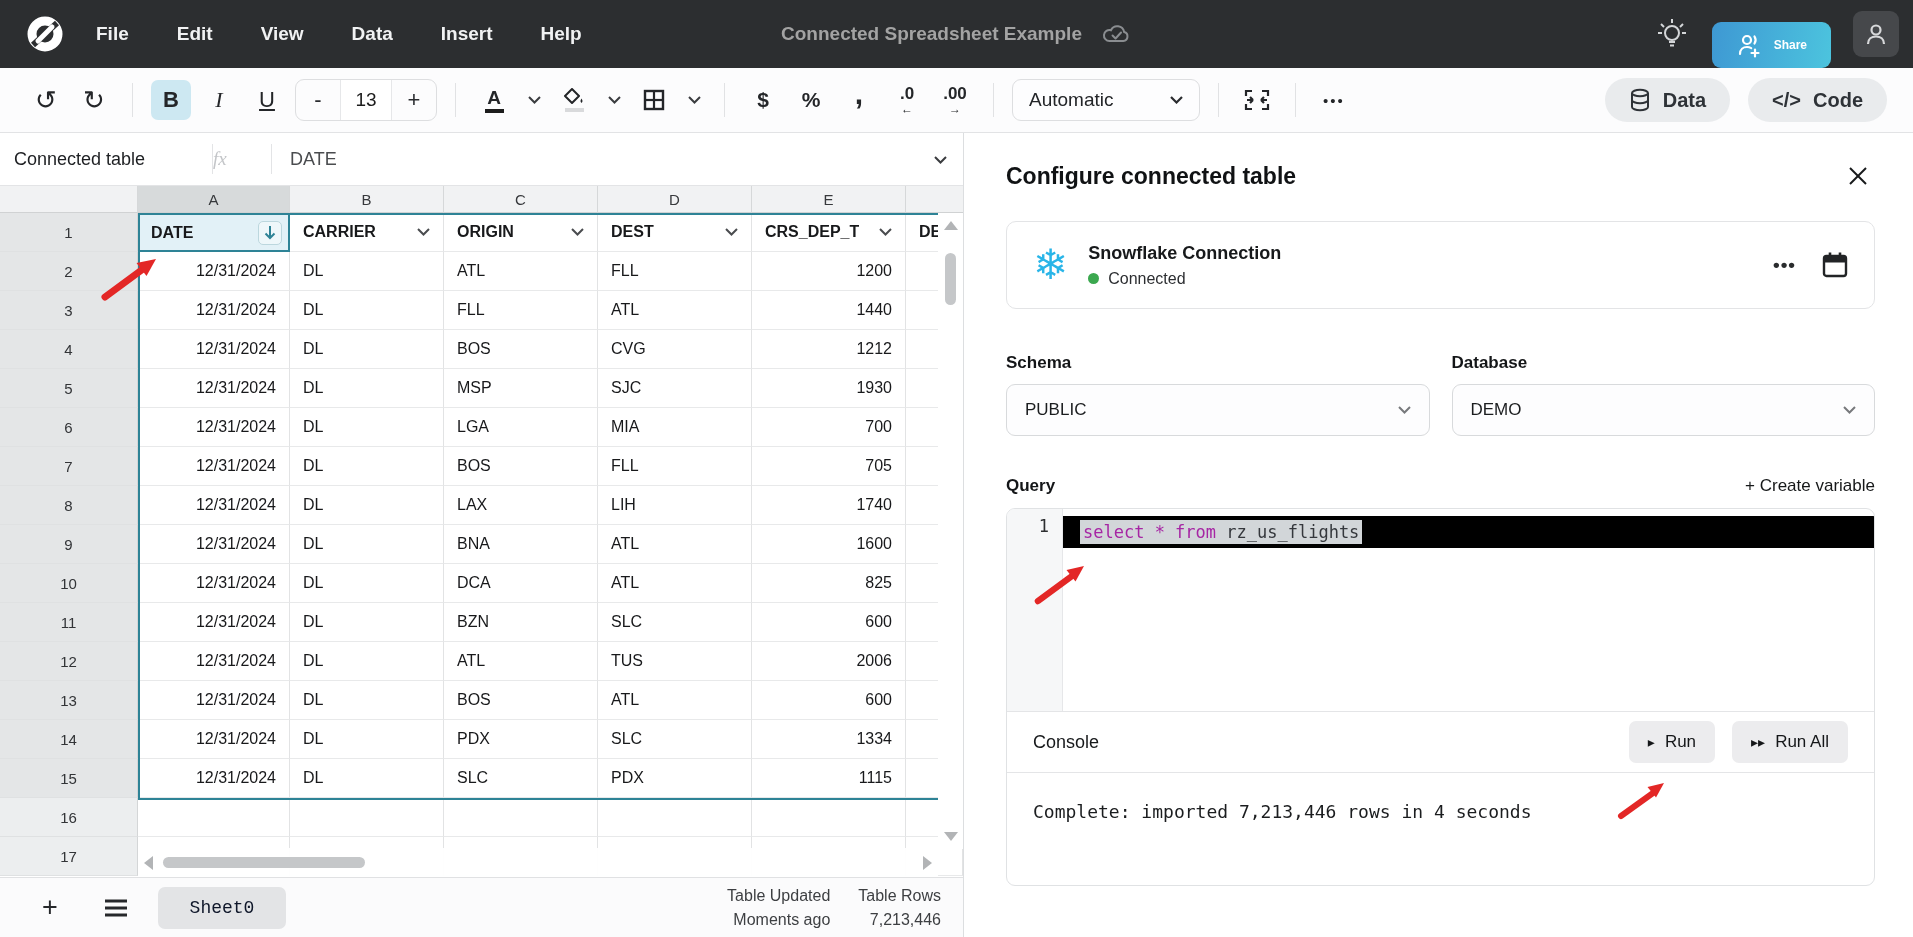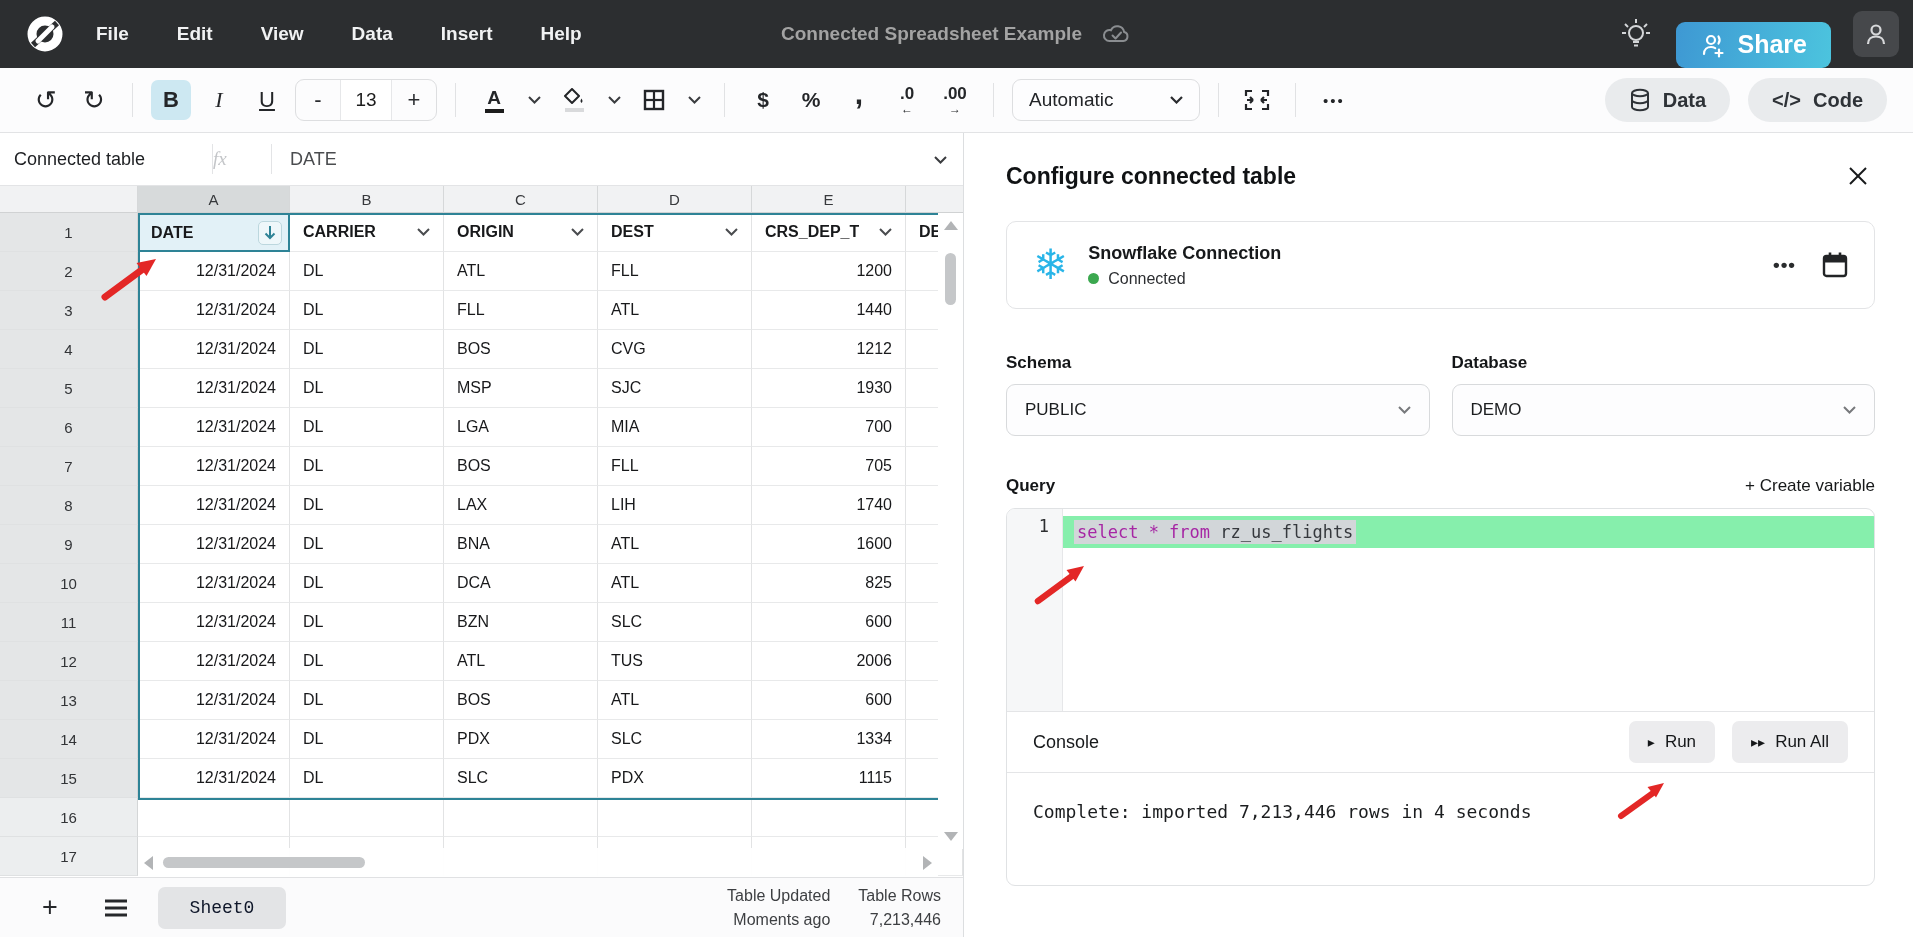--- a/index.html
+++ b/index.html
@@ -13,21 +13,21 @@
     background:#2c2e30; display:flex; align-items:center; padding:0 14px 0 22px; }
   .logo { width:46px; height:46px; display:flex; align-items:center; justify-content:center; margin-right:28px; }
   .menu { display:flex; gap:48px; }
   .menu-item { color:#f1f2f3; font-size:19px; font-weight:600; cursor:default; }
   .doc-title-wrap { position:absolute; left:50%; transform:translateX(-50%); display:flex; align-items:center; gap:20px; }
   .doc-title { color:#a3a3a3; font-size:19px; font-weight:700; white-space:nowrap; }
   .top-right { margin-left:auto; display:flex; align-items:center; gap:22px; }
   .bulb { width:36px; height:36px; display:flex; align-items:center; justify-content:center; }
   .share-btn { height:46px; padding:0 24px; border-radius:9px; border:none;
     background:linear-gradient(100deg,#3e98d3 0%,#4cc4de 100%);
-    color:#fff; font-size:25px; font-weight:700; display:flex; align-items:center; gap:12px;
+    color:#fff; font-size:12px; font-weight:700; display:flex; align-items:center; gap:12px;
     font-family:"Liberation Sans",sans-serif; cursor:pointer;margin-top:21px; }
   .avatar-btn { width:46px; height:46px; border-radius:9px; background:#46484b; border:none;
     display:flex; align-items:center; justify-content:center; cursor:pointer; }
   
   .toolbar { position:absolute; left:0; top:68px; width:1913px; height:65px; background:#fcfcfd;
     border-bottom:1px solid #e2e3e5; display:flex; align-items:center; padding:0 26px; gap:8px; }
   .tb-btn { min-width:40px; height:40px; border:none; background:transparent; border-radius:7px;
     display:flex; align-items:center; justify-content:center; font-size:21px; color:#242629;
     font-family:"Liberation Sans",sans-serif; cursor:pointer; gap:4px; }
   .tb-btn.active { background:#cde8f2; }
@@ -118,21 +118,21 @@
   .select-box { height:52px; border:1px solid #d8dadc; border-radius:9px; background:#fdfdfe;
     display:flex; align-items:center; justify-content:space-between; padding:0 18px; font-size:17px; color:#1b1d1f; cursor:pointer; }
   .q-head { display:flex; align-items:flex-end; justify-content:space-between; margin-bottom:12px; }
   .create-var { border:none; background:transparent; font-size:17px; color:#161819; cursor:pointer;
     font-family:"Liberation Sans",sans-serif; }
   .editor { border:1px solid #e0e2e4; border-radius:9px; overflow:hidden; background:#fff; }
   .code-area { display:flex; height:202px; }
   .gutter { width:56px; background:#f6f7f8; border-right:1px solid #e6e7e9; padding:7px 13px 0 0;
     font-family:"DejaVu Sans Mono",monospace; font-size:17px; color:#2c2e30; text-align:right; }
   .code { flex:1; padding-top:7px; font-family:"DejaVu Sans Mono",monospace; font-size:17px; }
-  .code-line { height:32px; display:flex; align-items:center; background:#86efac; padding-left:11px; white-space:pre; cursor:text; }
+  .code-line { height:32px; display:flex; align-items:center; background:#000000; padding-left:17px; white-space:pre; cursor:text; }
   .sel-bg { background:#d2d6d9; padding:2px 3px; }
   .kw { color:#a626a4; }
   .plain { color:#35383d; }
   .console-bar { height:62px; border-top:1px solid #e4e5e7; border-bottom:1px solid #e4e5e7;
     display:flex; align-items:center; padding:0 26px; }
   .console-label { font-size:18px; color:#17191b; }
   .console-btns { margin-left:auto; display:flex; gap:17px; }
   .run-btn { height:42px; border:none; border-radius:7px; background:#ececee; padding:0 19px;
     font-size:17px; color:#151719; display:flex; align-items:center; gap:10px;
     font-family:"Liberation Sans",sans-serif; cursor:pointer; }

